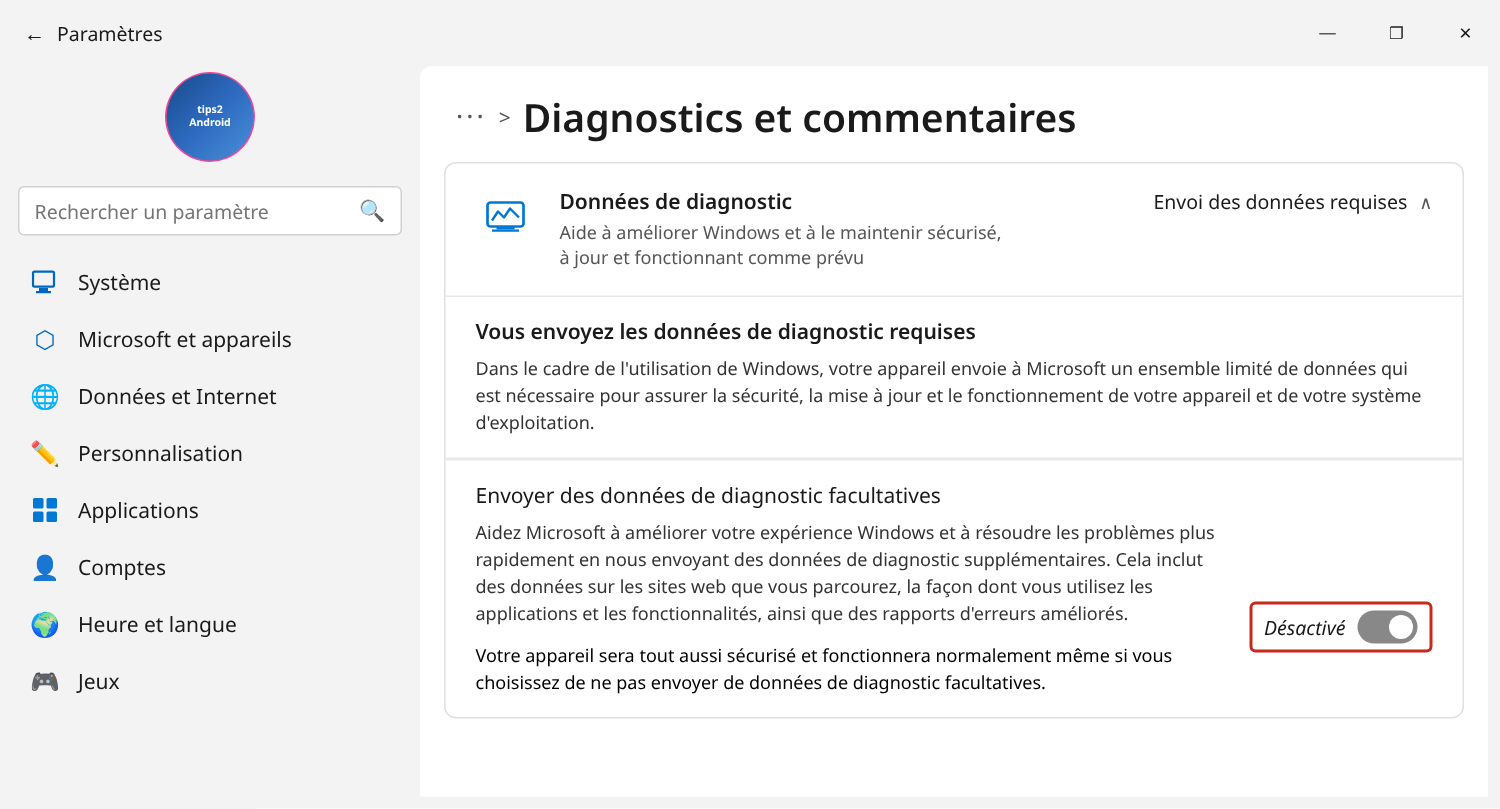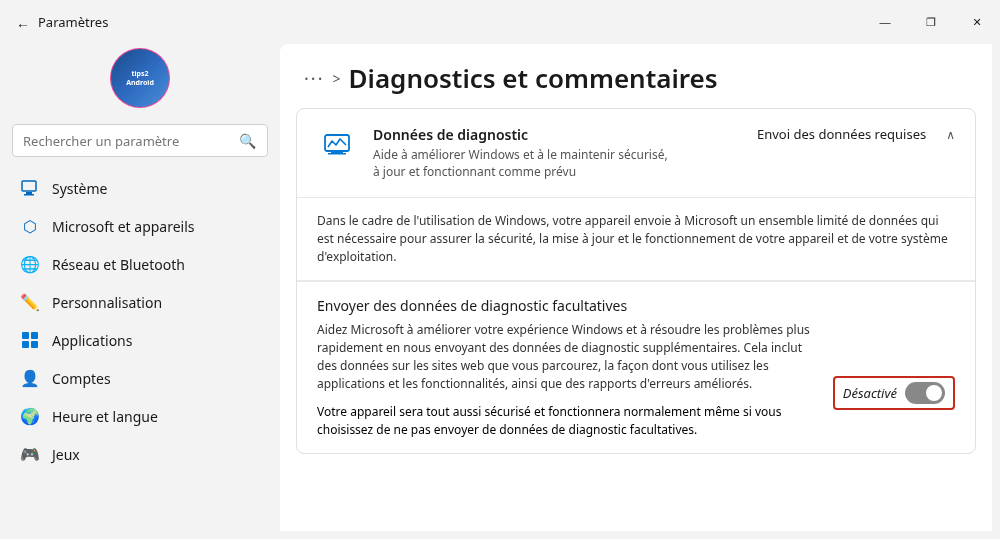--- a/index.html
+++ b/index.html
@@ -221,21 +221,21 @@
       margin-bottom: 3px;
     }
     .card-section-desc {
       font-size: 12px;
       color: #555;
       line-height: 1.4;
     }
     .card-section-action {
       display: flex;
       align-items: center;
-      gap: 20px;
+      gap: 8px;
       flex-shrink: 0;
     }
     .card-section-action-label {
       font-size: 13px;
       color: #1a1a1a;
     }
     .chevron-up {
       font-size: 12px;
       color: #555;
     }
@@ -367,21 +367,21 @@
       <span class="sidebar-item-label">Système</span>
     </div>
 
     <div class="sidebar-item">
       <span class="sidebar-item-icon" style="color:#0067c0;font-size:16px;">⬡</span>
       <span class="sidebar-item-label">Microsoft et appareils</span>
     </div>
 
     <div class="sidebar-item">
       <span class="sidebar-item-icon" style="color:#0078d4;font-size:16px;">🌐</span>
-      <span class="sidebar-item-label">Réseau et Bluetooth</span>
+      <span class="sidebar-item-label">Données et Internet</span>
     </div>
 
     <div class="sidebar-item">
       <span class="sidebar-item-icon" style="color:#c75000;font-size:16px;">✏️</span>
       <span class="sidebar-item-label">Personnalisation</span>
     </div>
 
     <div class="sidebar-item">
       <span class="sidebar-item-icon" style="color:#0078d4;font-size:16px;">
         <svg width="18" height="18" viewBox="0 0 18 18" fill="none">
@@ -438,20 +438,21 @@
 à jour et fonctionnant comme prévu</div>
             </div>
             <div class="card-section-action">
               <span class="card-section-action-label">Envoi des données requises</span>
               <span class="chevron-up">∧</span>
             </div>
           </div>
         </div>
 
         <div class="card-subsection">
+          <div class="card-subsection-title">Vous envoyez les données de diagnostic requises</div>
           <div class="card-subsection-desc">Dans le cadre de l'utilisation de Windows, votre appareil envoie à Microsoft un ensemble limité de données qui est nécessaire pour assurer la sécurité, la mise à jour et le fonctionnement de votre appareil et de votre système d'exploitation.</div>
         </div>
 
         <div class="card-optional">
           <div class="card-optional-content">
             <div class="card-optional-title">Envoyer des données de diagnostic facultatives</div>
             <div class="card-optional-desc">Aidez Microsoft à améliorer votre expérience Windows et à résoudre les problèmes plus rapidement en nous envoyant des données de diagnostic supplémentaires. Cela inclut des données sur les sites web que vous parcourez, la façon dont vous utilisez les applications et les fonctionnalités, ainsi que des rapports d'erreurs améliorés.</div>
             <div class="card-optional-note">Votre appareil sera tout aussi sécurisé et fonctionnera normalement même si vous choisissez de ne pas envoyer de données de diagnostic facultatives.</div>
           </div>
           <div class="card-optional-toggle-area">

